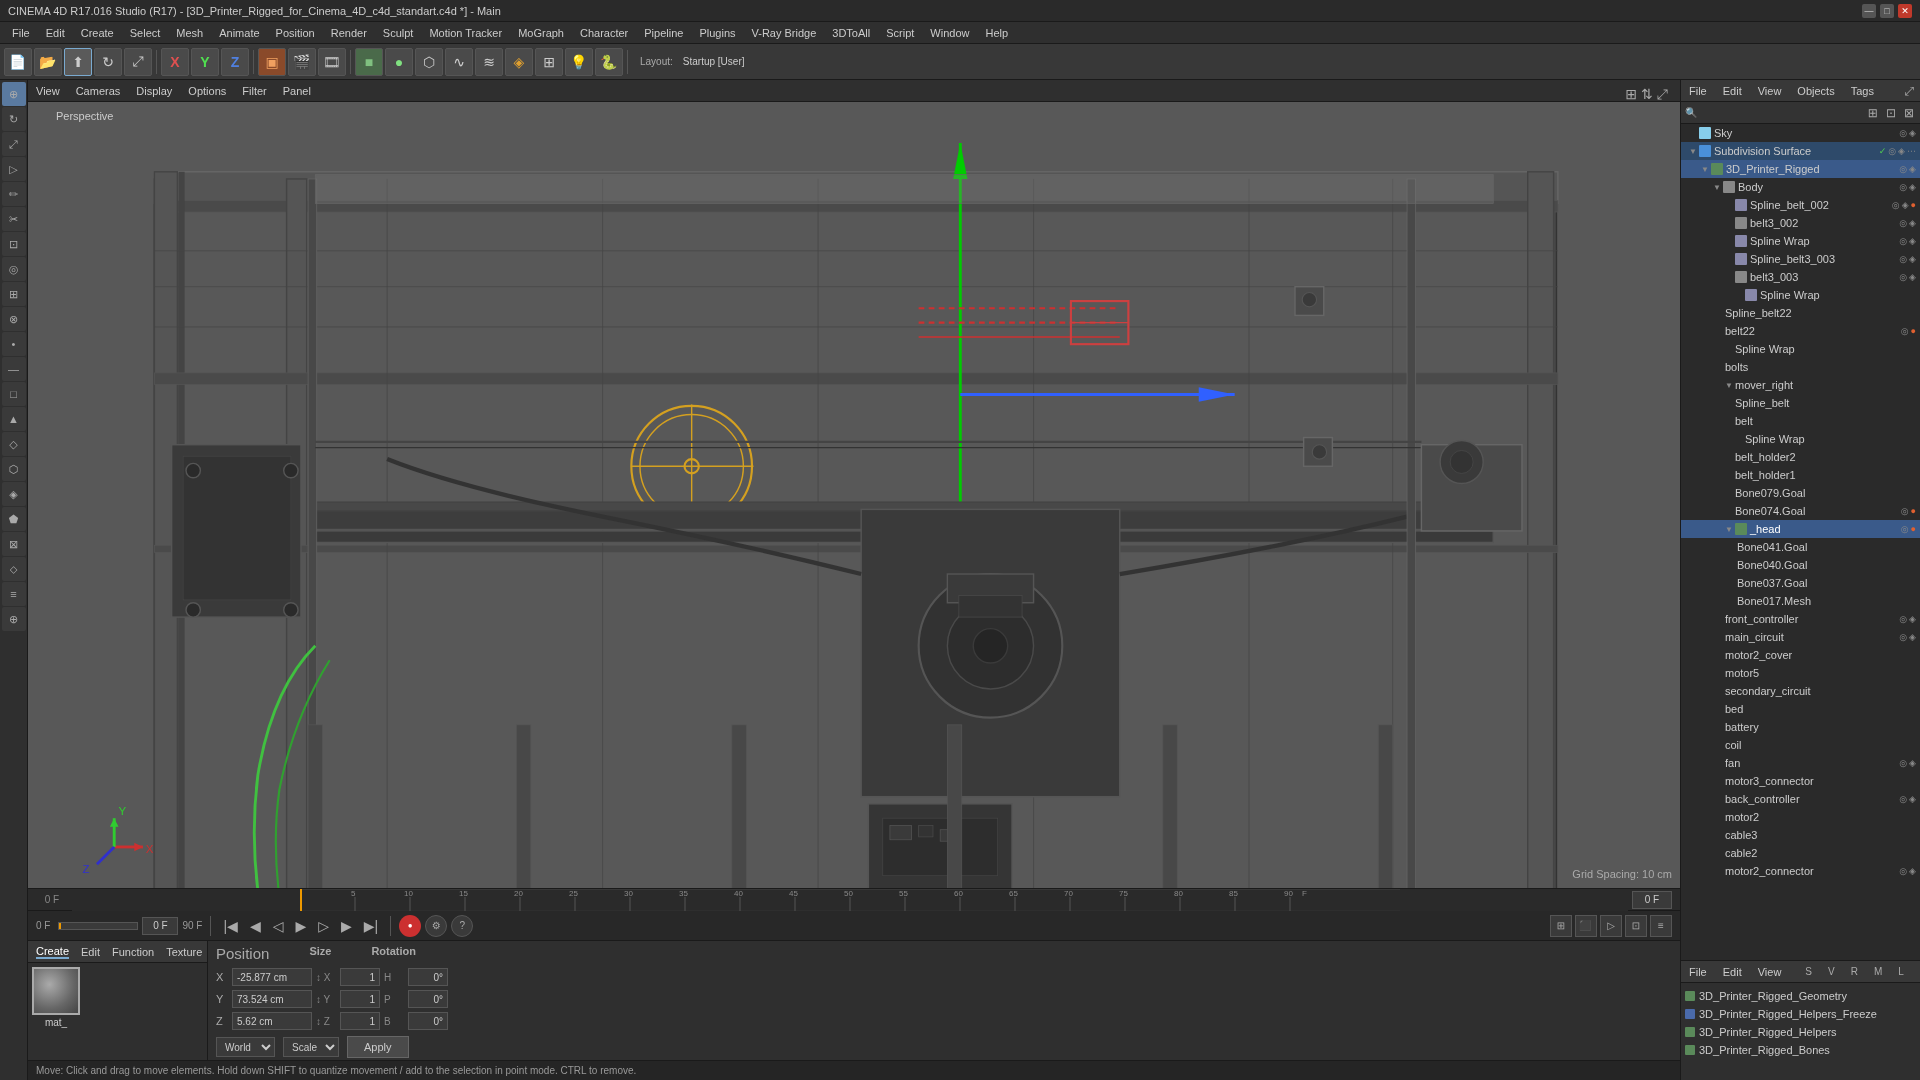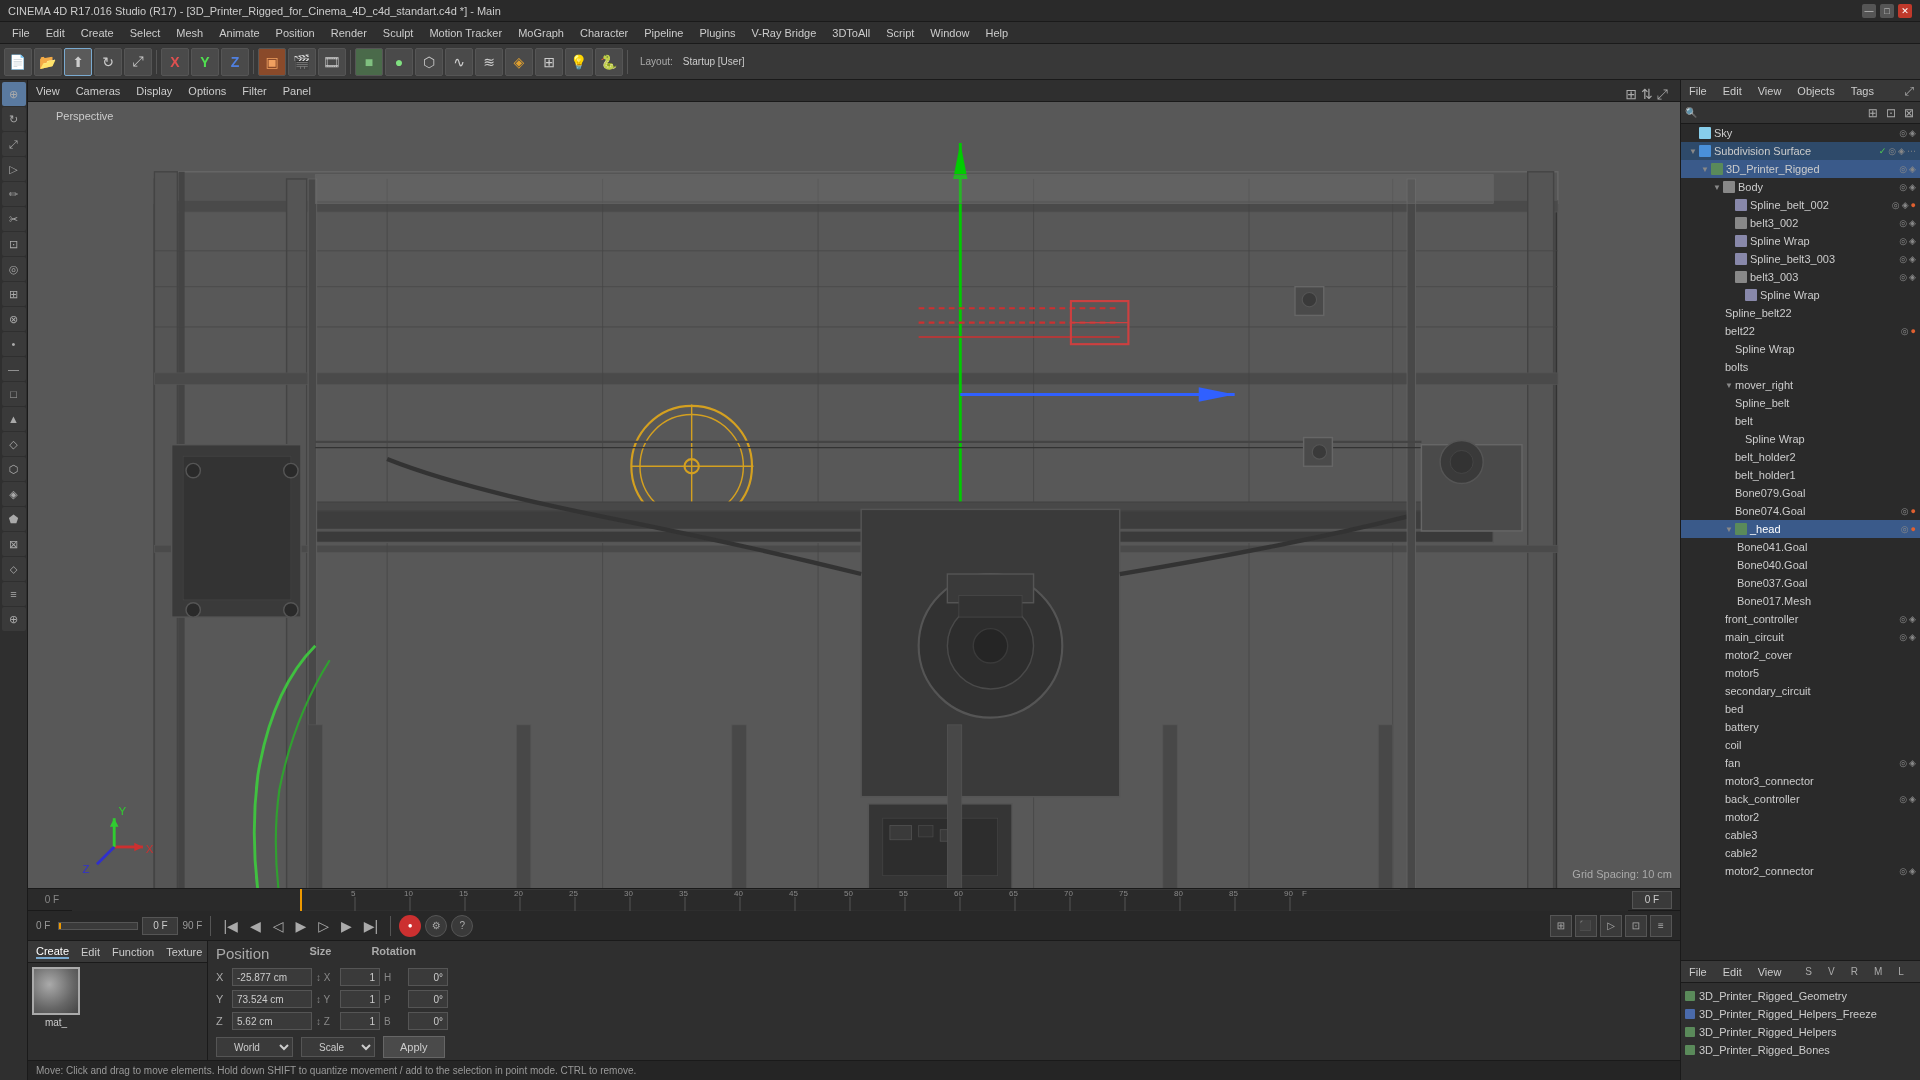--- a/index.html
+++ b/index.html
@@ -100,21 +100,21 @@
     .mat-swatch { width: 48px; height: 48px; background: #888; border: 2px solid #aaa; cursor: pointer; }
     .mat-name { font-size: 10px; color: #ccc; margin-top: 2px; }
 
     #coord-panel { flex: 1; padding: 0 8px; }
     .coord-row { display: flex; align-items: center; height: 22px; gap: 4px; }
     .coord-label { width: 12px; font-size: 11px; color: #aaa; }
     .coord-input { width: 80px; height: 18px; background: #3a3a3a; border: 1px solid #555; color: #ccc; font-size: 10px; padding: 0 4px; }
     .coord-type { font-size: 10px; color: #888; width: 20px; }
     .coord-val2 { width: 40px; height: 18px; background: #3a3a3a; border: 1px solid #555; color: #ccc; font-size: 10px; padding: 0 4px; text-align: right; }
     #coord-actions { display: flex; align-items: center; gap: 8px; padding: 4px 0; }
-    .coord-dropdown { height: 20px; background: #3a3a3a; border: 1px solid #555; color: #ccc; font-size: 10px; padding: 0 13px; }
+    .coord-dropdown { height: 20px; background: #3a3a3a; border: 1px solid #555; color: #ccc; font-size: 10px; padding: 0 4px; }
     .apply-btn { height: 22px; padding: 0 16px; background: #4a4a4a; border: 1px solid #666; color: #ccc; font-size: 11px; cursor: pointer; }
 
     #status-bar {
       height: 20px; background: #252525; border-top: 1px solid #1a1a1a; display: flex; align-items: center; padding: 0 8px;
       font-size: 10px; color: #999;
     }
 
     
     #right-panel {
       width: 240px; background: #2f2f2f; border-left: 1px solid #1a1a1a; display: flex; flex-direction: column;

